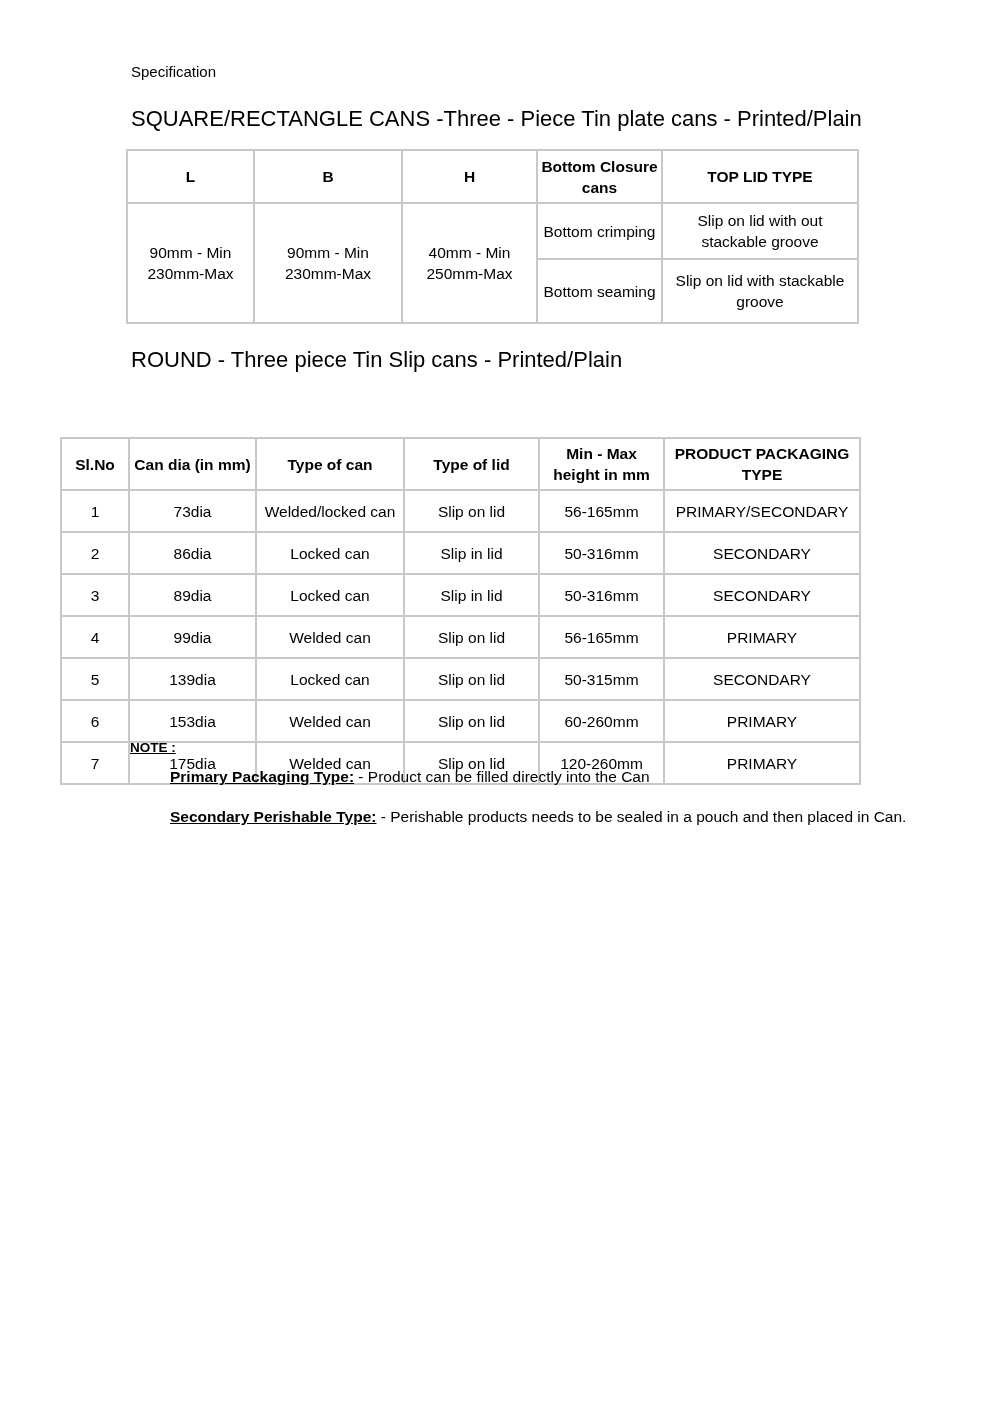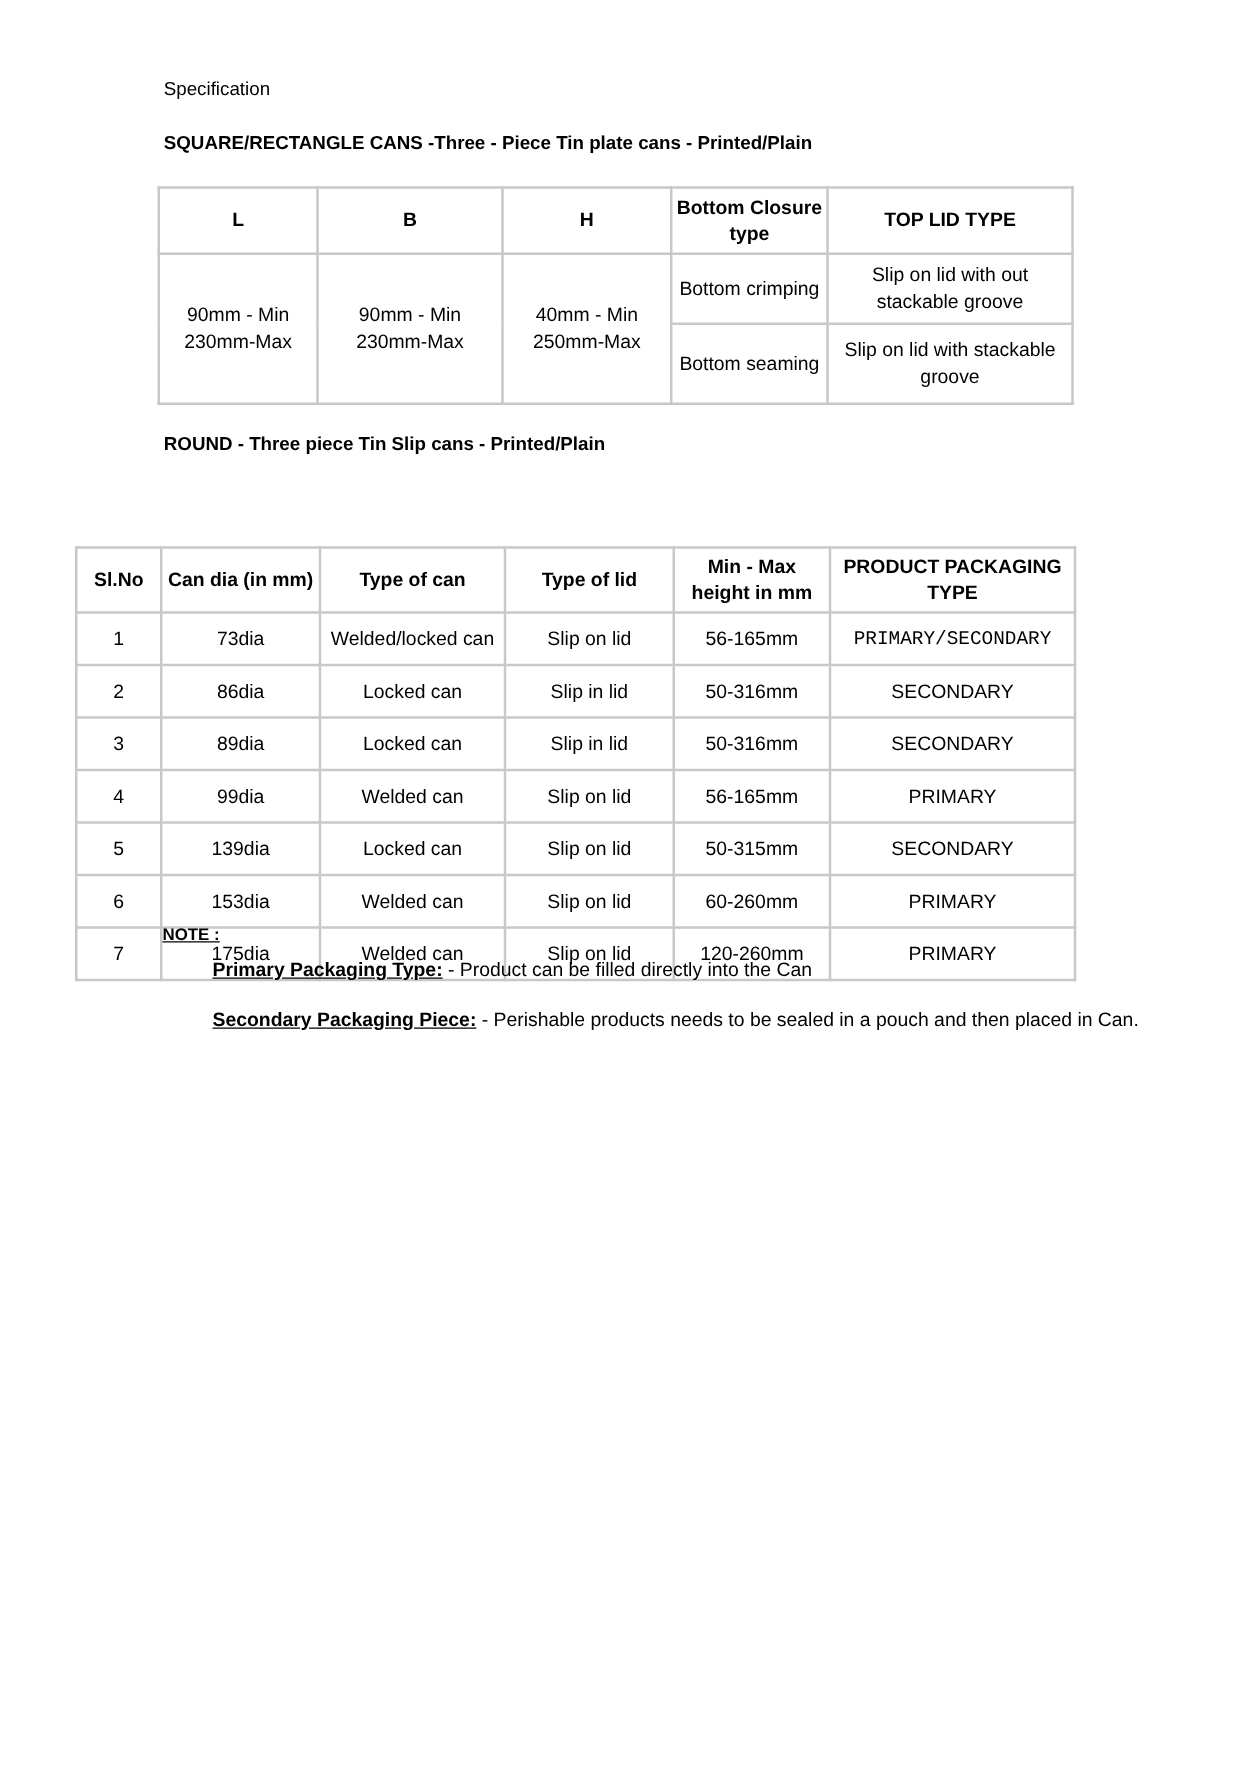--- a/index.html
+++ b/index.html
@@ -2,21 +2,21 @@
 <html><head>
 <meta charset="utf-8">
 <style>
   html, body { margin: 0; padding: 0; background: #ffffff; }
   body {
     width: 1000px; height: 1414px; position: relative; overflow: hidden;
     font-family: "Liberation Sans", sans-serif; color: #000;
   }
   .abs { position: absolute; }
   .spec-label { left: 131px; top: 63px; font-size: 15px; text-align: right; }
-  .title { font-size: 15px; font-weight: bold; letter-spacing: 0px; }
+  .title { font-size: 22px; font-weight: normal; letter-spacing: 0px; }
   .title1 { left: 131px; top: 106px; }
   .title2 { left: 131px; top: 347px; }
   table { border-collapse: collapse; position: absolute; }
   td, th {
     border: 2px solid #c8c8c8; text-align: center; vertical-align: middle;
     font-size: 15.5px; padding: 0 2px; line-height: 21px;
   }
   th { font-weight: bold; }
   #t1 { left: 126px; top: 149px; }
   #t2 { left: 60px; top: 389px; margin-top: 48px; }
@@ -32,21 +32,21 @@
 <div class="abs spec-label">Specification</div>
 
 <div class="abs title title1">SQUARE/RECTANGLE CANS -Three -  Piece Tin plate cans - Printed/Plain</div>
 
 <table id="t1">
   <tbody>
       <tr style="height:53px">
     <th style="width:121px">L</th>
     <th style="width:142px">B</th>
     <th style="width:129px">H</th>
-    <th style="width:119px">Bottom Closure type</th>
+    <th style="width:119px">Bottom Closure cans</th>
     <th style="width:190px">TOP LID TYPE</th>
   </tr>
   <tr style="height:56px">
     <td rowspan="2">90mm - Min 230mm-Max</td>
     <td rowspan="2">90mm - Min 230mm-Max</td>
     <td rowspan="2">40mm - Min 250mm-Max</td>
     <td>Bottom crimping</td>
     <td>Slip on lid with out stackable groove</td>
   </tr>
   <tr style="height:64px">
@@ -69,21 +69,21 @@
     <th style="width:190px">PRODUCT PACKAGING TYPE</th>
   </tr>
   </tbody>
     <tbody id="t2-body">
       <tr style="height: 42px;">
         <td>1</td>
         <td>73dia</td>
         <td style="white-space: nowrap;">Welded/locked can</td>
         <td>Slip on lid</td>
         <td>56-165mm</td>
-        <td style="white-space: nowrap; font-family: Liberation Mono, monospace;">PRIMARY/SECONDARY</td>
+        <td style="white-space: nowrap;">PRIMARY/SECONDARY</td>
       </tr>
       <tr style="height: 42px;">
         <td>2</td>
         <td>86dia</td>
         <td style="white-space: nowrap;">Locked can</td>
         <td>Slip in lid</td>
         <td>50-316mm</td>
         <td style="white-space: nowrap;">SECONDARY</td>
       </tr>
       <tr style="height: 42px;">
@@ -124,13 +124,13 @@
         <td style="white-space: nowrap;">Welded can</td>
         <td>Slip on lid</td>
         <td>120-260mm</td>
         <td style="white-space: nowrap;">PRIMARY</td>
       </tr>
     </tbody>
 </table>
 
 <div class="abs note-label">NOTE :</div>
 <div class="abs note-line nl1"><span class="lbl">Primary Packaging Type:</span><span> - Product can be filled directly into the Can</span></div>
-<div class="abs note-line nl2"><span class="lbl">Secondary Packaging Piece:</span><span> - Perishable  products needs to be sealed in a pouch and then placed in Can.</span></div>
+<div class="abs note-line nl2"><span class="lbl">Secondary Perishable Type:</span><span> - Perishable  products needs to be sealed in a pouch and then placed in Can.</span></div>
 
 </body></html>

